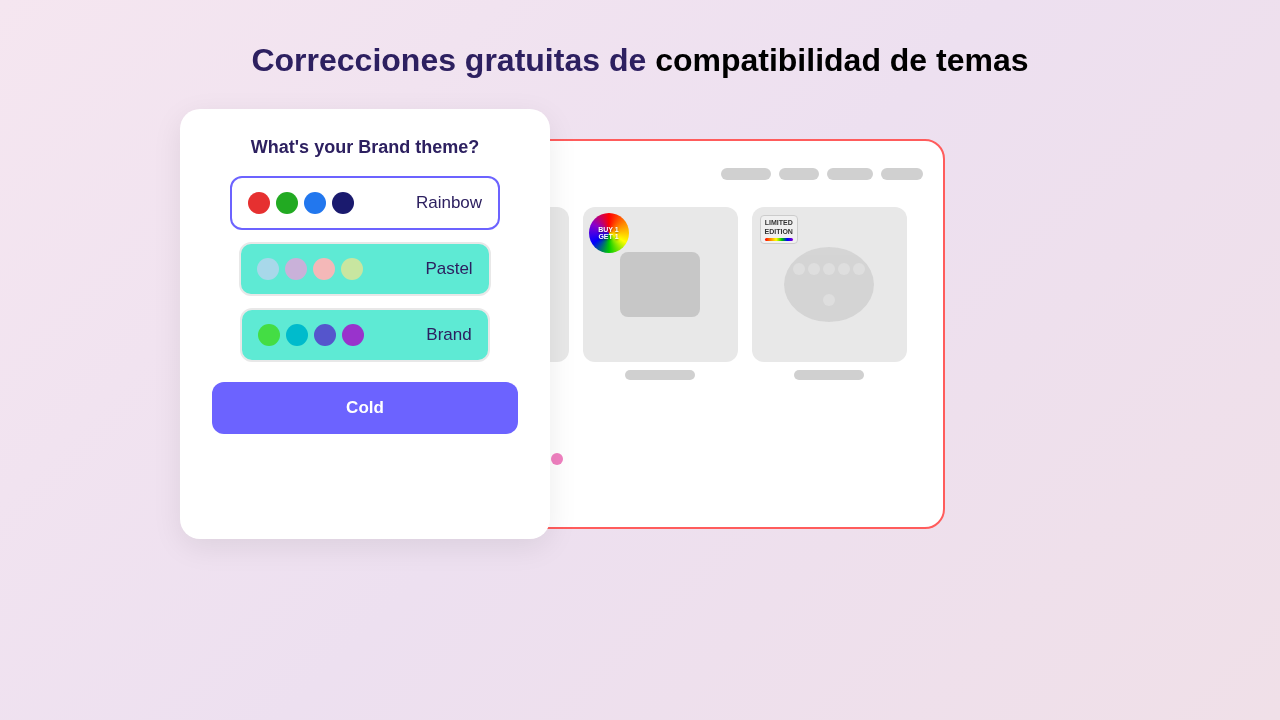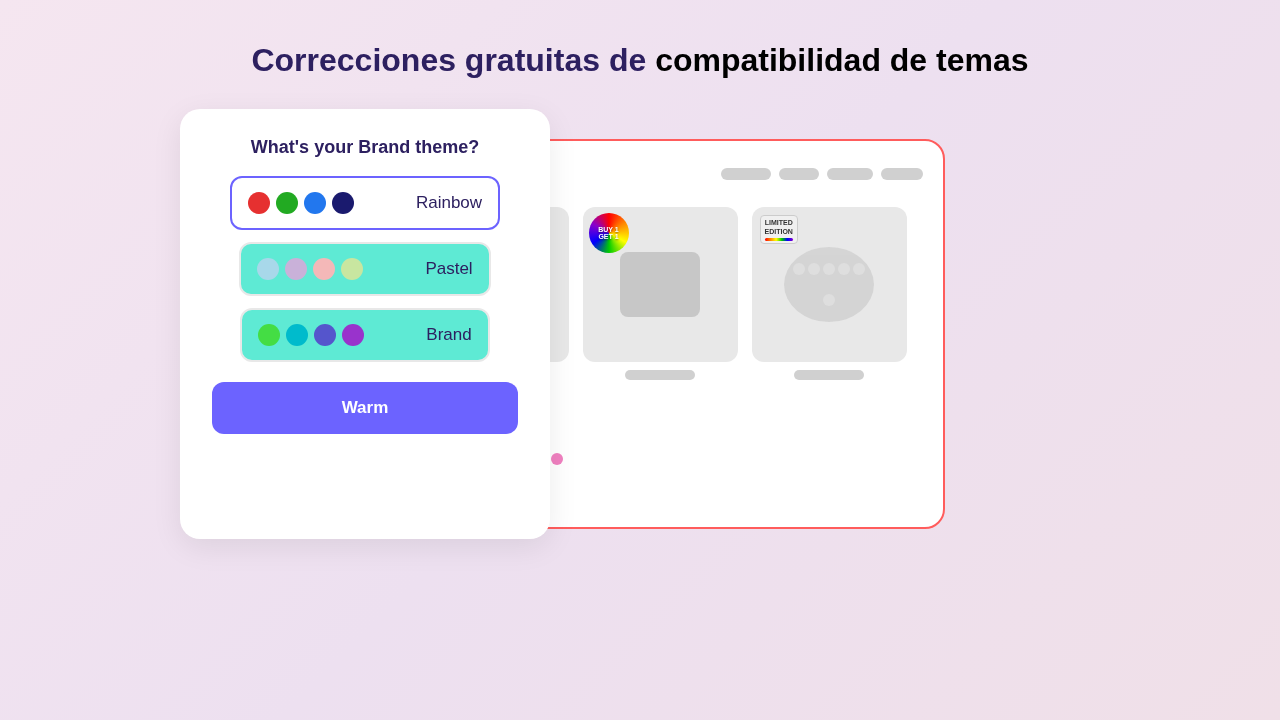--- a/index.html
+++ b/index.html
@@ -274,21 +274,21 @@
     <div class="theme-option light-border">
       <div class="dots">
         <div class="dot" style="background:#44dd44;"></div>
         <div class="dot" style="background:#00bbcc;"></div>
         <div class="dot" style="background:#5555cc;"></div>
         <div class="dot" style="background:#9933cc;"></div>
       </div>
       <span class="theme-label">Brand</span>
     </div>
 
-    <button class="next-btn">Warm</button>
+    <button class="next-btn">Cold</button>
   </div>
 
   <div class="preview-panel">
 
     <div class="preview-header">
       <span class="store-name">Avocart</span>
       <div class="nav-placeholder">
         <div class="nav-pill" style="width:50px;"></div>
         <div class="nav-pill" style="width:40px;"></div>
         <div class="nav-pill" style="width:46px;"></div>

